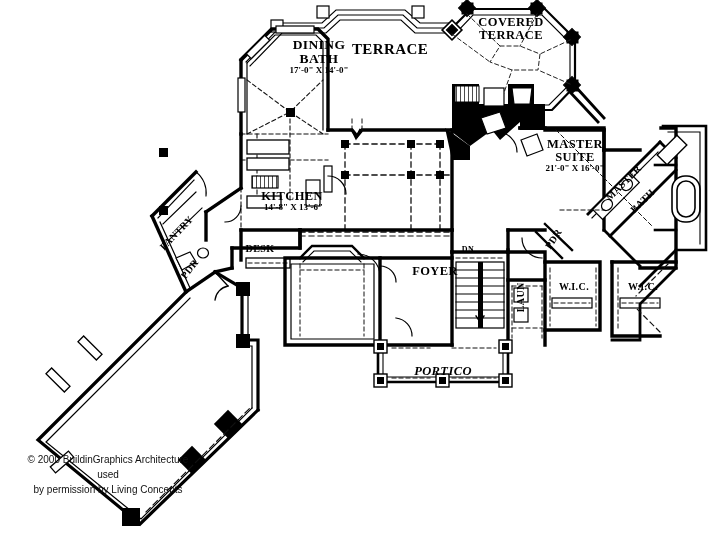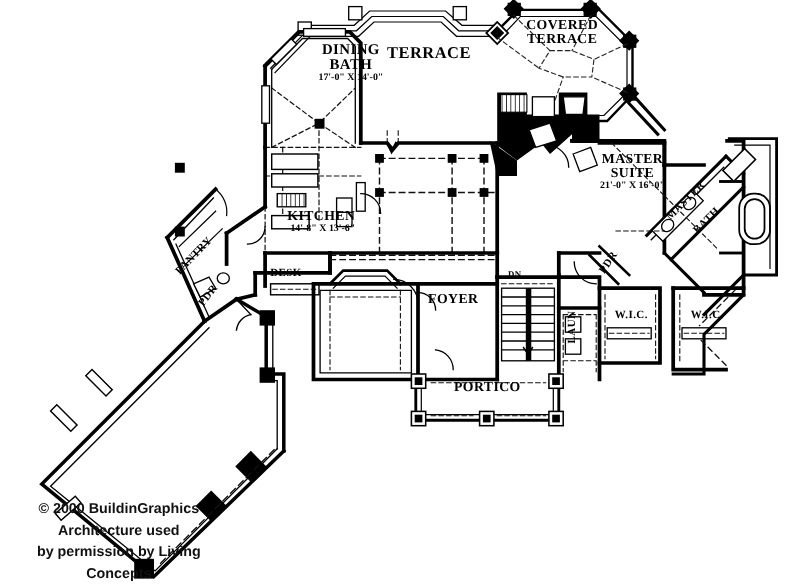--- a/index.html
+++ b/index.html
@@ -12,21 +12,21 @@
        font-family:"Liberation Serif", serif;font-weight:700;
        text-align:center;letter-spacing:.4px;line-height:1.05;}
   .lbl .nm{display:block;}
   .lbl .dim{display:block;font-size:9px;letter-spacing:0px;}
   .t16{font-size:15px;}
   .t14{font-size:13.5px;}
   .t13{font-size:12.5px;}
   .t10{font-size:10px;}
   .t8{font-size:8px;}
   .copy{position:absolute;font-family:"Liberation Sans", sans-serif;
-        font-size:13px;font-weight:700;color:#111;line-height:1.5;
+        font-size:10px;font-weight:400;color:#111;line-height:1.5;
         text-align:center;letter-spacing:0px;}
 </style>
 </head>
 <body>
 
 <div id="plan-root">
 
   <svg id="plan-svg" viewBox="0 0 725 534">
     <defs>
       <pattern id="hatch" width="4" height="4" patternUnits="userSpaceOnUse" patternTransform="rotate(0)">
@@ -478,25 +478,25 @@
     <span class="nm">SUITE</span>
     <span class="dim">21'-0" X 16'-0"</span>
   </div>
 
   <div class="lbl t13" style="left:227px;top:190px;width:96px;text-align:right;">
     <span class="nm">KITCHEN</span>
     <span class="dim">14'-8" X 13'-6"</span>
   </div>
 
 
-  <div class="lbl t13" style="left:381px;top:265px;width:62px;">
+  <div class="lbl t13" style="left:404px;top:265px;width:62px;">
     <span class="nm">FOYER</span>
   </div>
 
-  <div class="lbl t13" style="left:395px;top:345px;width:96px;">
+  <div class="lbl t13" style="left:395px;top:365px;width:96px;font-style:italic;">
     <span class="nm">PORTICO</span>
   </div>
 
 
   <div class="lbl t10" style="left:596px;top:178px;width:56px;transform:rotate(-45deg);transform-origin:center;">
     <span class="nm">MASTER</span>
   </div>
   <div class="lbl t10" style="left:620px;top:196px;width:46px;transform:rotate(-45deg);transform-origin:center;">
     <span class="nm">BATH</span>
   </div>

